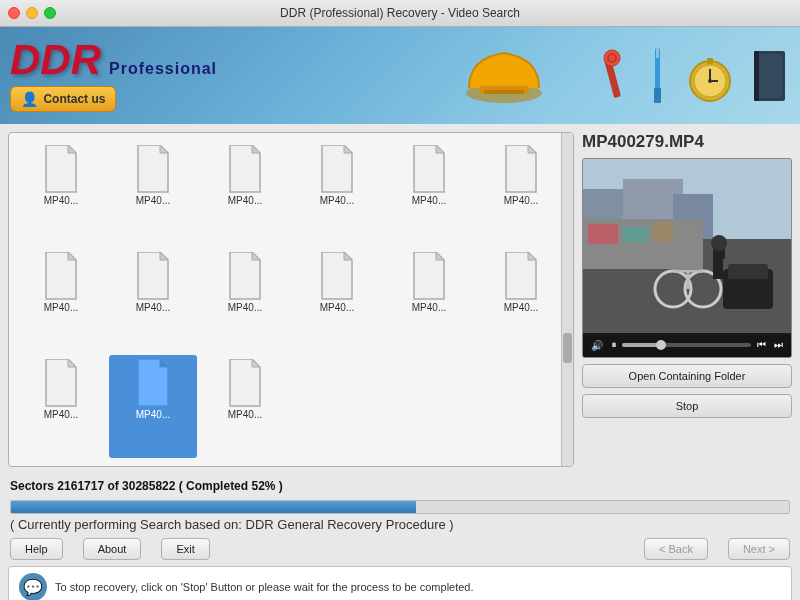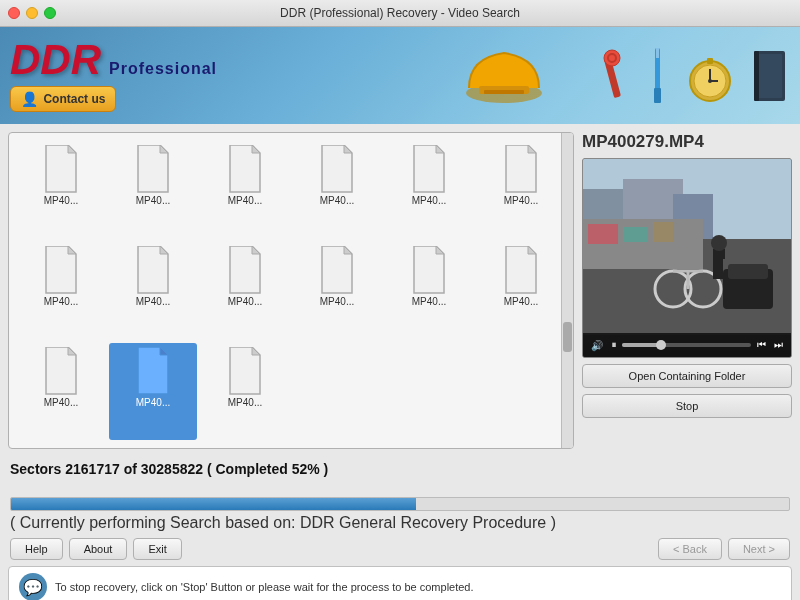--- a/index.html
+++ b/index.html
@@ -264,48 +264,48 @@
       cursor: pointer;
       text-align: center;
       color: #222;
     }
 
     
     .progress-section {
       padding: 4px 10px 2px;
     }
     .progress-label {
-      font-size: 14px;
+      font-size: 12px;
       font-weight: 600;
       color: #111;
-      margin-bottom: 20px;
+      margin-bottom: 7px;
     }
     .progress-bar-container {
       height: 14px;
       background: #ddd;
       border: 1px solid #bbb;
       border-radius: 2px;
       overflow: hidden;
     }
     .progress-bar-fill {
       height: 100%;
       background: linear-gradient(to bottom, #5a9fd4, #2a7ab8);
       width: 52%;
     }
     .progress-sub {
-      font-size: 16px;
+      font-size: 13px;
       color: #333;
       margin-top: 3px;
     }
 
     
     .bottom-buttons {
       display: flex;
       padding: 4px 10px;
-      gap: 6px;
+      gap: 20px;
       align-items: center;
     }
     .nav-btn {
       background: linear-gradient(to bottom, #f8f8f8, #e0e0e0);
       border: 1px solid #b0b0b0;
       border-radius: 4px;
       padding: 4px 14px;
       font-size: 11px;
       cursor: pointer;
       color: #222;

